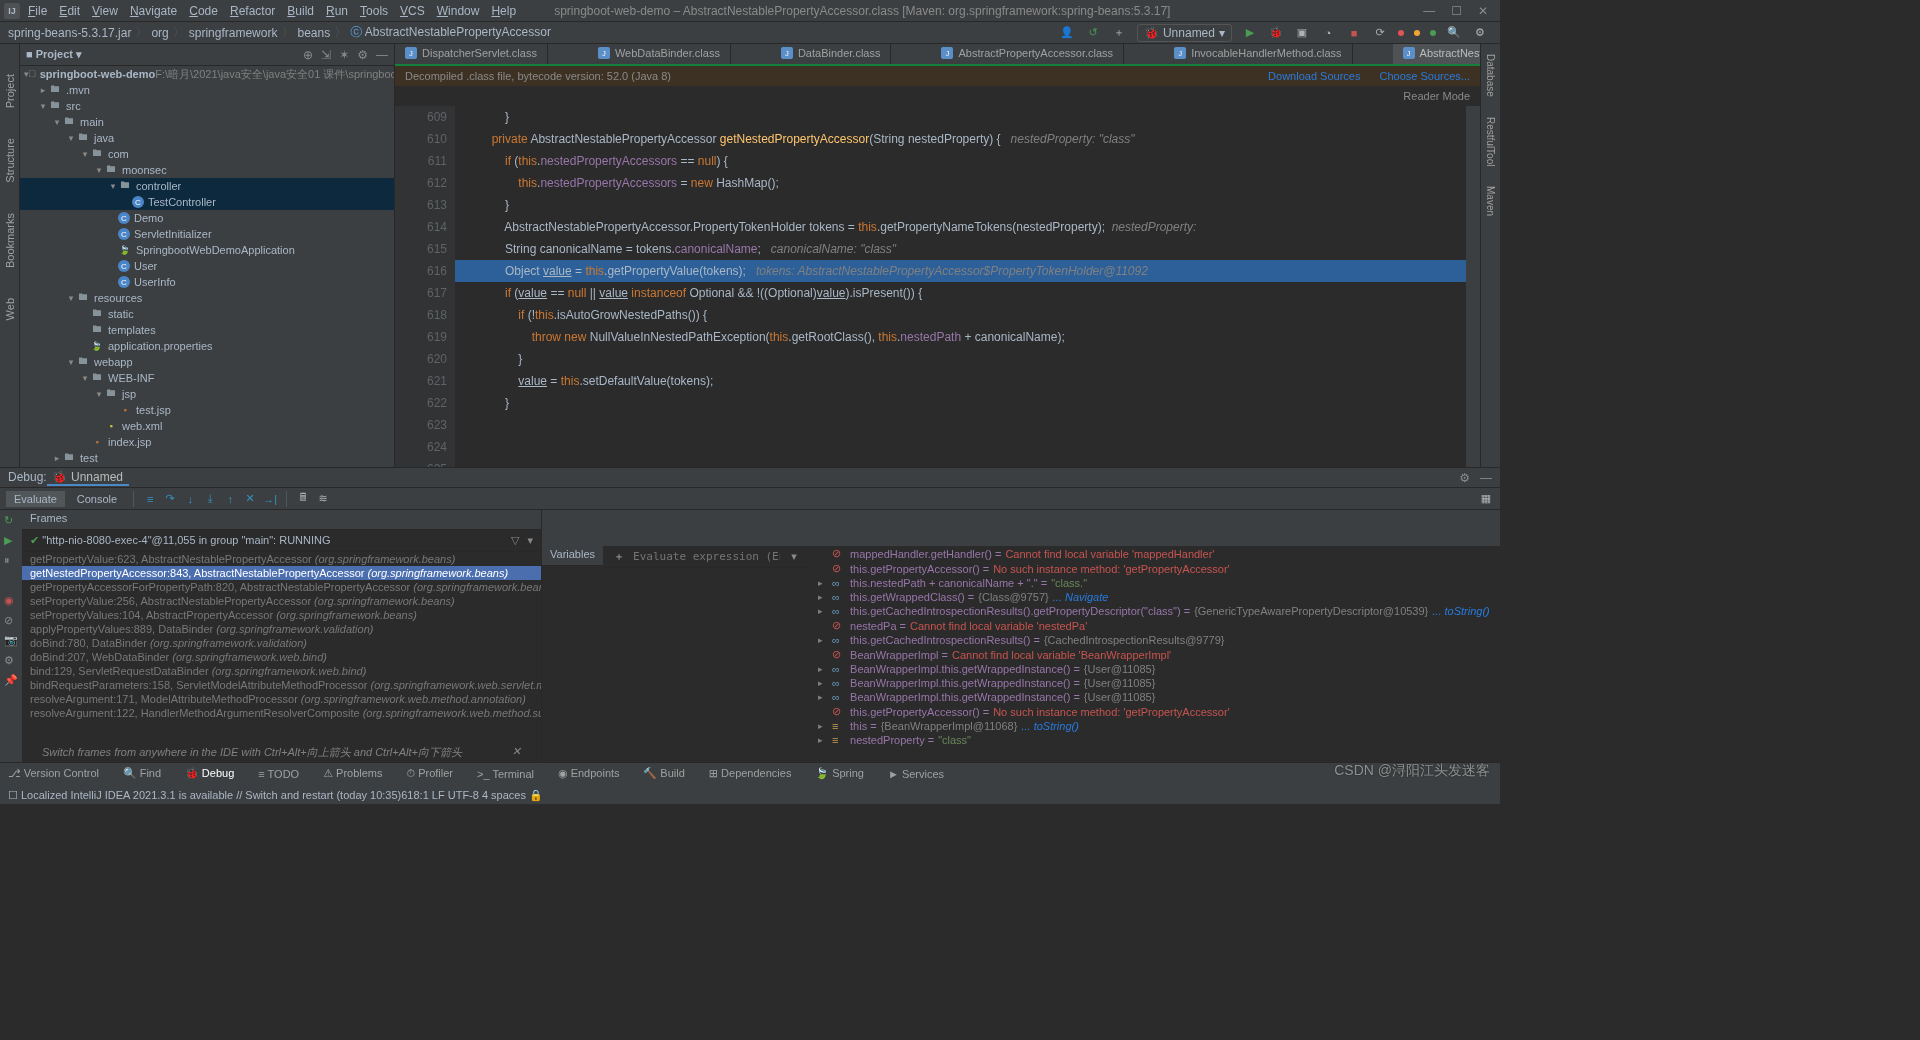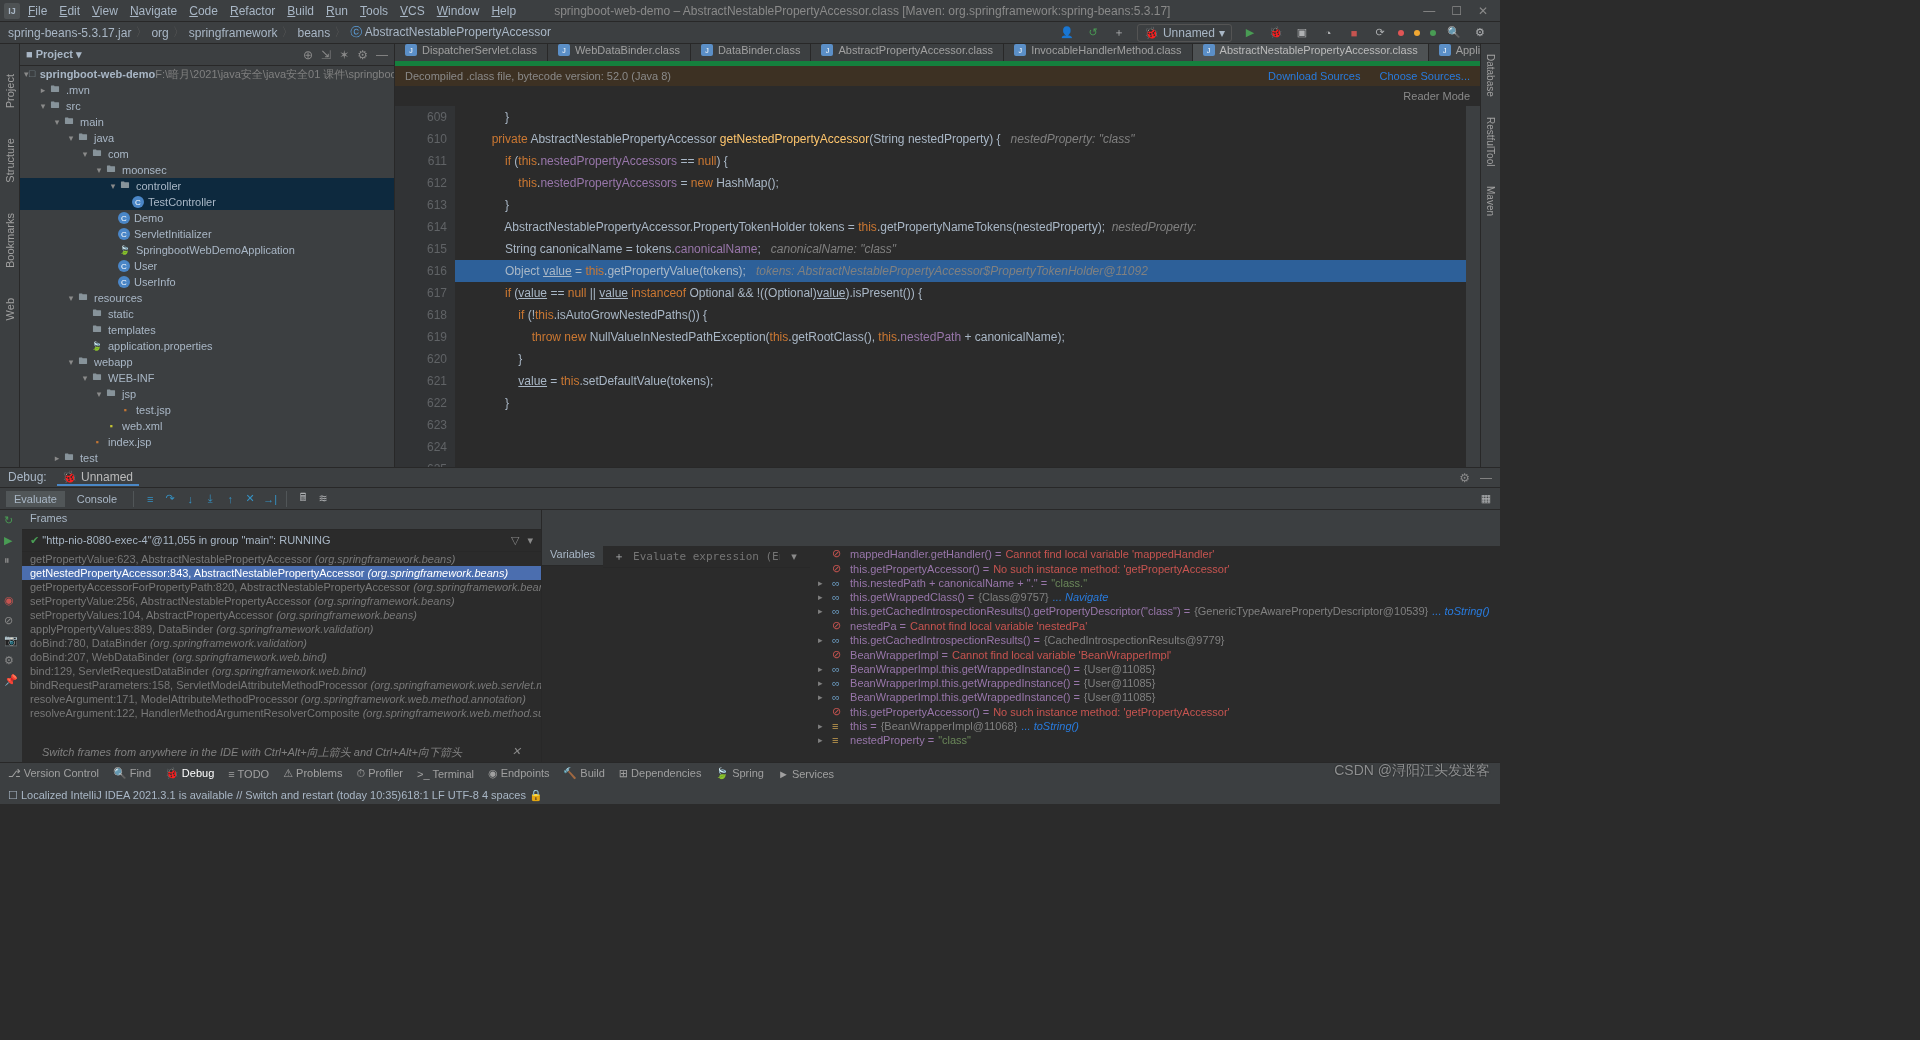--- a/index.html
+++ b/index.html
@@ -29,40 +29,40 @@
 .tree-row.selected { background:#0d293e; }
 .tree-row .arrow { width:10px; text-align:center; color:#8a8a8a; font-size:9px; }
 .tree-row .icon { width:14px; height:14px; margin-right:4px; display:inline-flex; align-items:center; justify-content:center; font-size:9px; }
 .icon.folder { color:#87939a; }
 .icon.class { background:#4a86c7; border-radius:50%; color:#fff; width:12px; height:12px; font-size:8px; }
 .icon.spring { color:#6db33f; }
 .icon.jsp { color:#c57633; }
 .icon.xml { color:#c5c533; }
 .path-suffix { color:#808080; }
 .editor-pane { flex:1; background:#2b2b2b; display:flex; flex-direction:column; overflow:hidden; }
-.tabs { height:22px; background:#3c3f41; display:flex; align-items:flex-end; overflow:hidden; border-bottom:5px solid #15803d; }
+.tabs { height:22px; background:#3c3f41; display:flex; align-items:flex-end; overflow:hidden; border-bottom:2px solid #15803d;gap:40px; }
 .tab { height:22px; padding:0 10px; display:flex; align-items:center; gap:5px; font-size:11px; background:#3c3f41; border-right:1px solid #282828; color:#a0a0a0; }
 .tab.active { background:#4e5254; color:#bbbbbb; }
 .tab .ficon { width:12px; height:12px; background:#5b8fc7; border-radius:2px; display:flex; align-items:center; justify-content:center; font-size:7px; color:#fff; }
 .banner { height:20px; background:#3d3123; color:#8a8a8a; font-size:11px; display:flex; align-items:center; padding:0 10px; justify-content:space-between; }
 .banner .links a { color:#287bde; text-decoration:none; margin-left:16px; }
 .banner2 { height:20px; background:#2b2b2b; color:#8a8a8a; font-size:11px; display:flex; align-items:center; justify-content:flex-end; padding:0 10px; }
 .code { flex:1; display:flex; overflow:hidden; font-family:"Consolas","Courier New",monospace; font-size:12px; }
 .gutter { width:60px; background:#313335; color:#606366; text-align:right; padding:0 8px 0 0; line-height:22px; }
 .code-lines { flex:1; line-height:22px; white-space:pre; overflow:hidden; }
 .code-lines .line { padding-left:10px; position:relative; }
 .code-lines .line.exec { background:#2d6099; }
 .kw { color:#cc7832; }
 .method { color:#ffc66d; }
 .field { color:#9876aa; }
 .cmt { color:#808080; font-style:italic; }
 .vsb { width:14px; background:#3c3f41; }
 .debug-pane { height:295px; background:#3c3f41; border-top:1px solid #282828; display:flex; flex-direction:column; }
 .debug-header { height:20px; display:flex; align-items:center; padding:0 8px; gap:10px; border-bottom:1px solid #282828; justify-content:space-between; }
-.debug-header .left { display:flex; gap:10px; }
+.debug-header .left { display:flex; }
 .debug-header .dtab { padding:0 6px; color:#a0a0a0; }
 .debug-header .dtab.active { border-bottom:2px solid #4a88c7; color:#bbb; }
 .debug-toolbar { height:22px; display:flex; align-items:center; padding:0 6px; gap:4px; border-bottom:1px solid #282828; }
 .debug-toolbar .dtab2 { padding:2px 8px; font-size:11px; }
 .debug-toolbar .dtab2.active { background:#515658; }
 .debug-toolbar .sep2 { width:1px; height:16px; background:#515658; margin:0 4px; }
 .debug-body { flex:1; display:flex; }
 .debug-left { width:22px; background:#3c3f41; display:flex; flex-direction:column; gap:6px; align-items:center; padding-top:4px; }
 .debug-left .db-icon { width:14px; height:14px; font-size:11px; }
 .play{color:#499c54;} .stop{color:#c75450;} .square{width:10px;height:10px;background:#c75450;}
@@ -83,21 +83,21 @@
 .var-list { flex:1; overflow:auto; font-size:11px; }
 .var-row { padding:1px 8px; display:flex; align-items:center; gap:4px; white-space:nowrap; }
 .var-row .exp { width:10px; color:#808080; font-size:9px; }
 .var-row .vicon { width:14px; }
 .vicon.err{color:#c75450;} .vicon.link{color:#6897bb;} .vicon.eq{color:#c9a050;}
 .var-name { color:#9876aa; }
 .var-pkg { color:#808080; }
 .var-err { color:#c75450; }
 .var-str { color:#6a8759; }
 .var-link { color:#287bde; font-style:italic; }
-.statusbar { height:22px; background:#3c3f41; border-top:1px solid #282828; display:flex; align-items:center; padding:0 8px; gap:14px; font-size:11px; }
+.statusbar { height:22px; background:#3c3f41; border-top:1px solid #282828; display:flex; align-items:center; padding:0 8px; gap:24px; font-size:11px; }
 .statusbar .sb-item { display:flex; align-items:center; gap:4px; color:#a0a0a0; }
 .statusbar .sb-item.active { color:#fff; }
 .statusbar2 { height:22px; background:#3c3f41; display:flex; align-items:center; justify-content:flex-start; padding:0 8px; font-size:11px; }
 .watermark { position:absolute; right:10px; bottom:24px; color:#d0d0d0; font-size:14px; opacity:0.55; pointer-events:none; text-shadow:0 0 2px #000; }
 .ci.green{color:#499c54;} .ci.blue{color:#3592c4;} .ci.red{color:#c75450;}
 .dot{width:6px;height:6px;border-radius:50%;display:inline-block;}
 </style>
 </head>
 <body>
 

